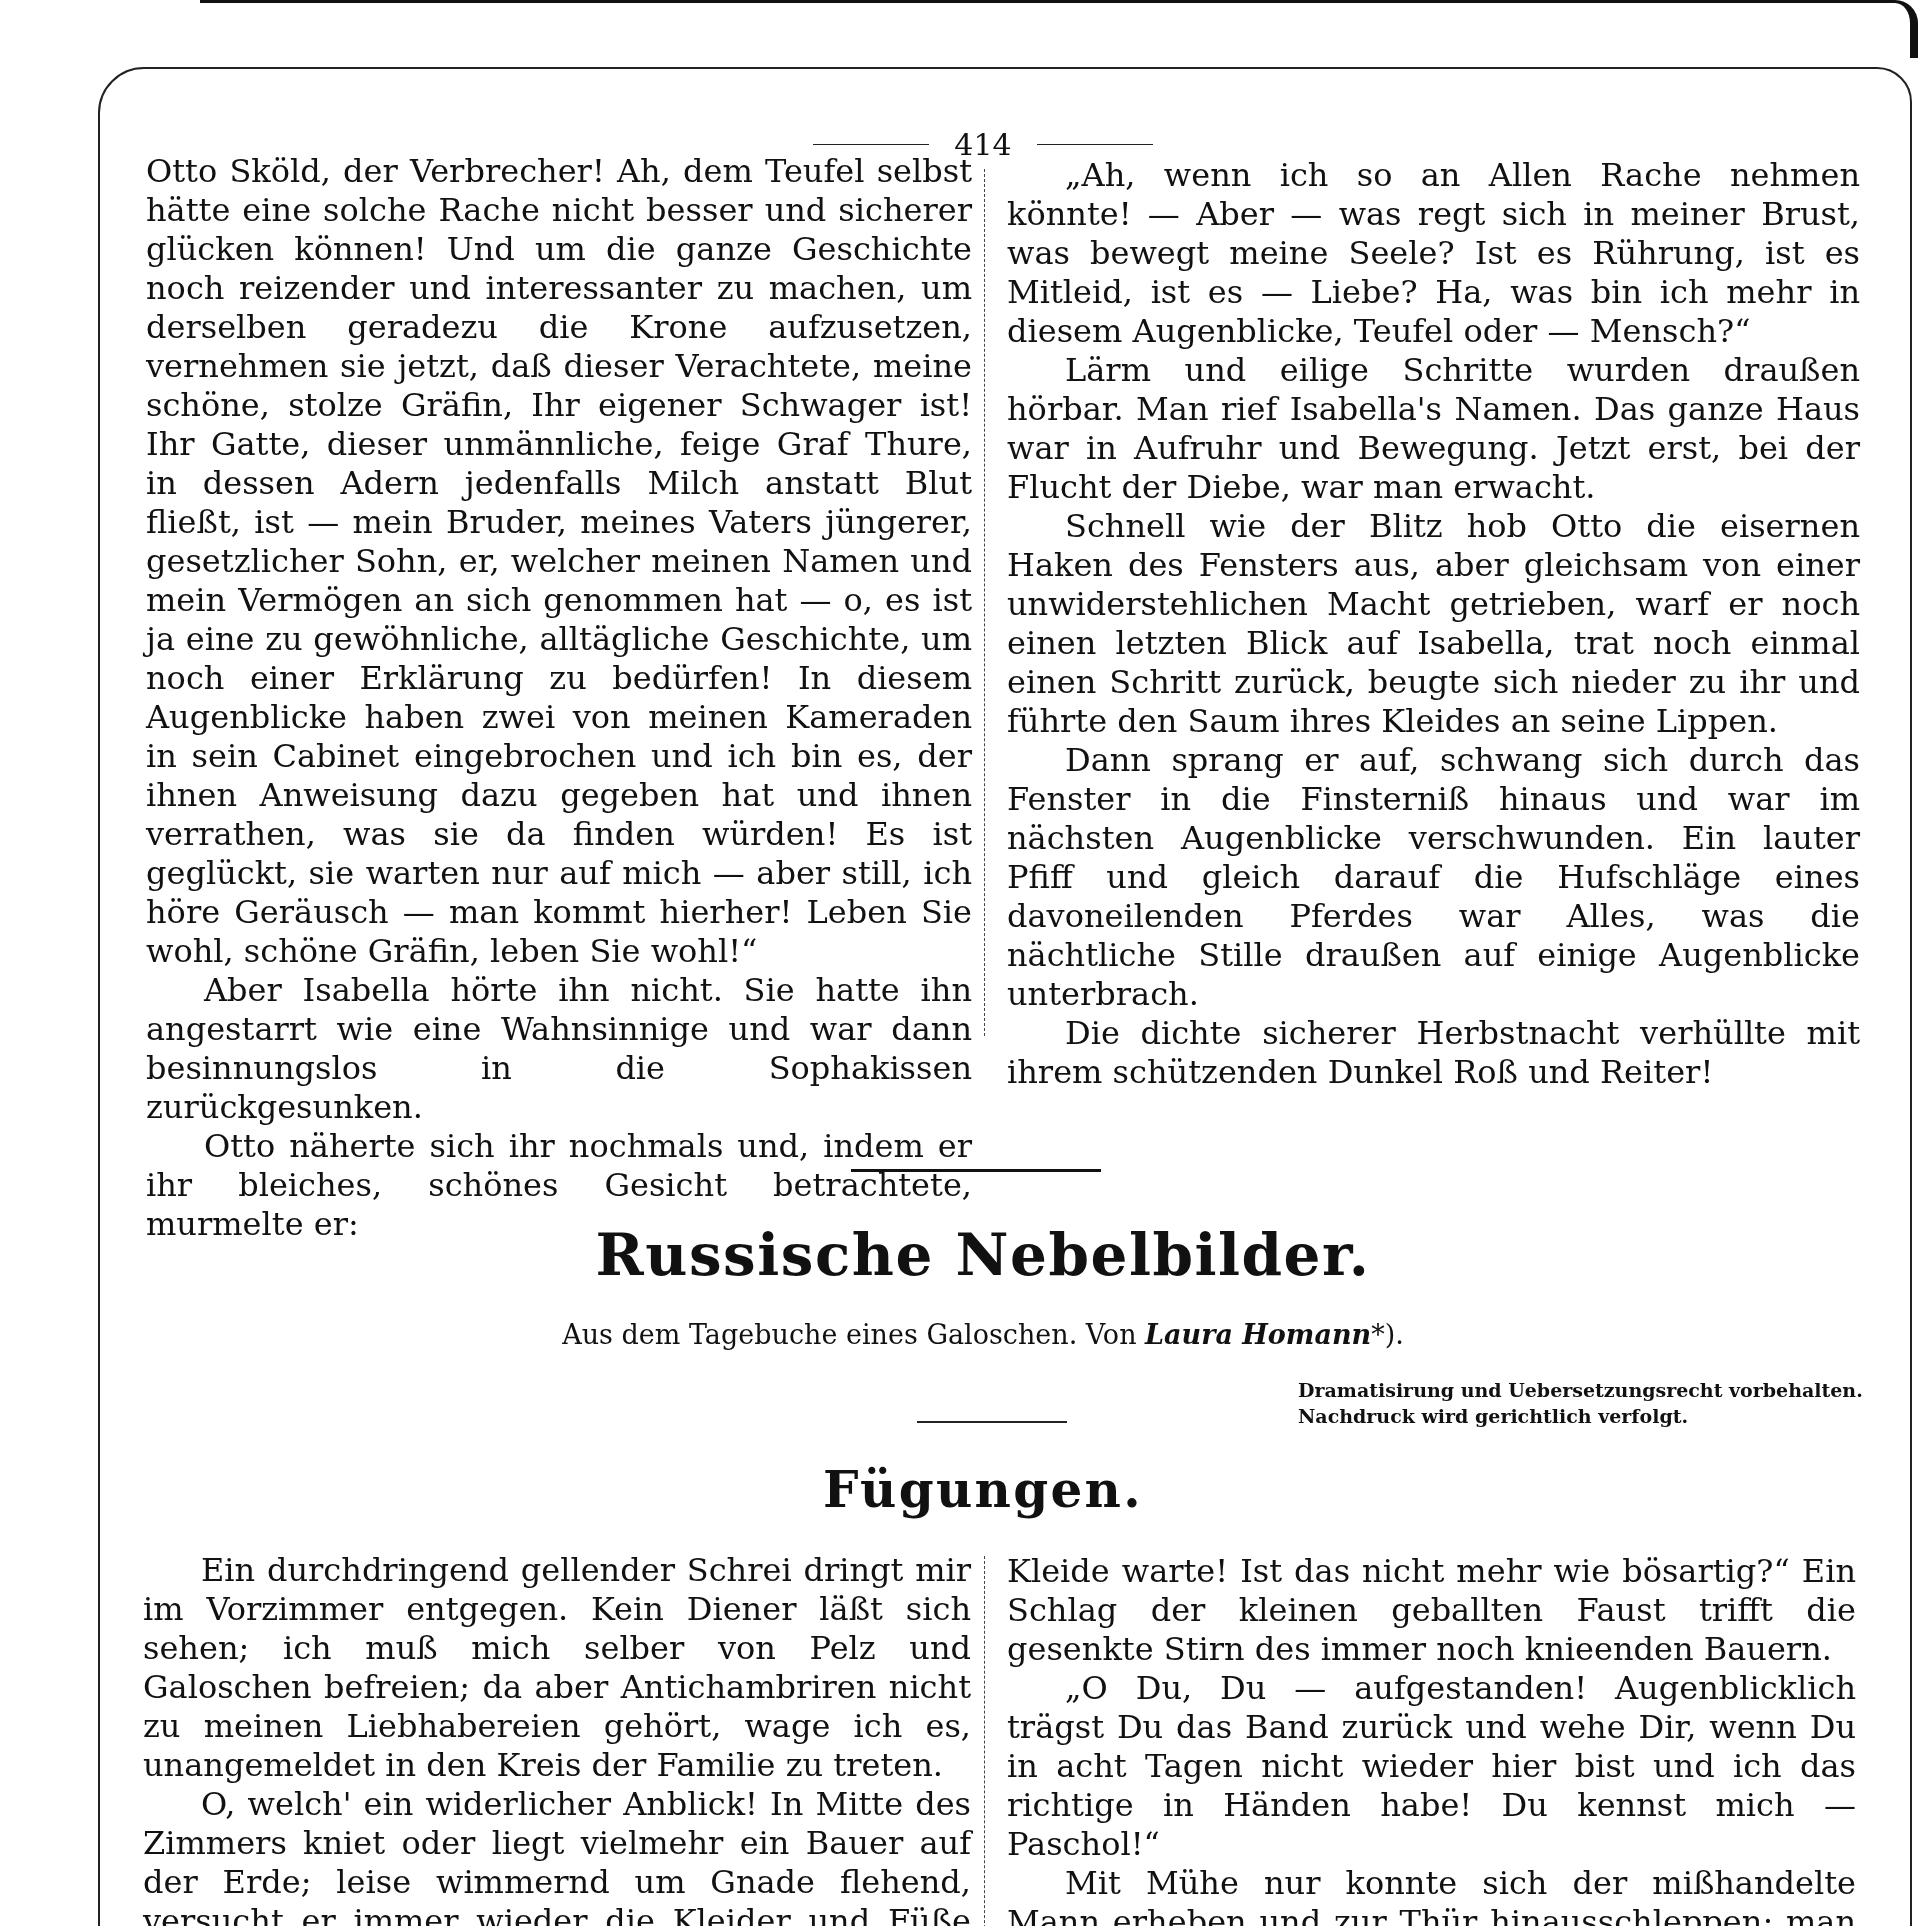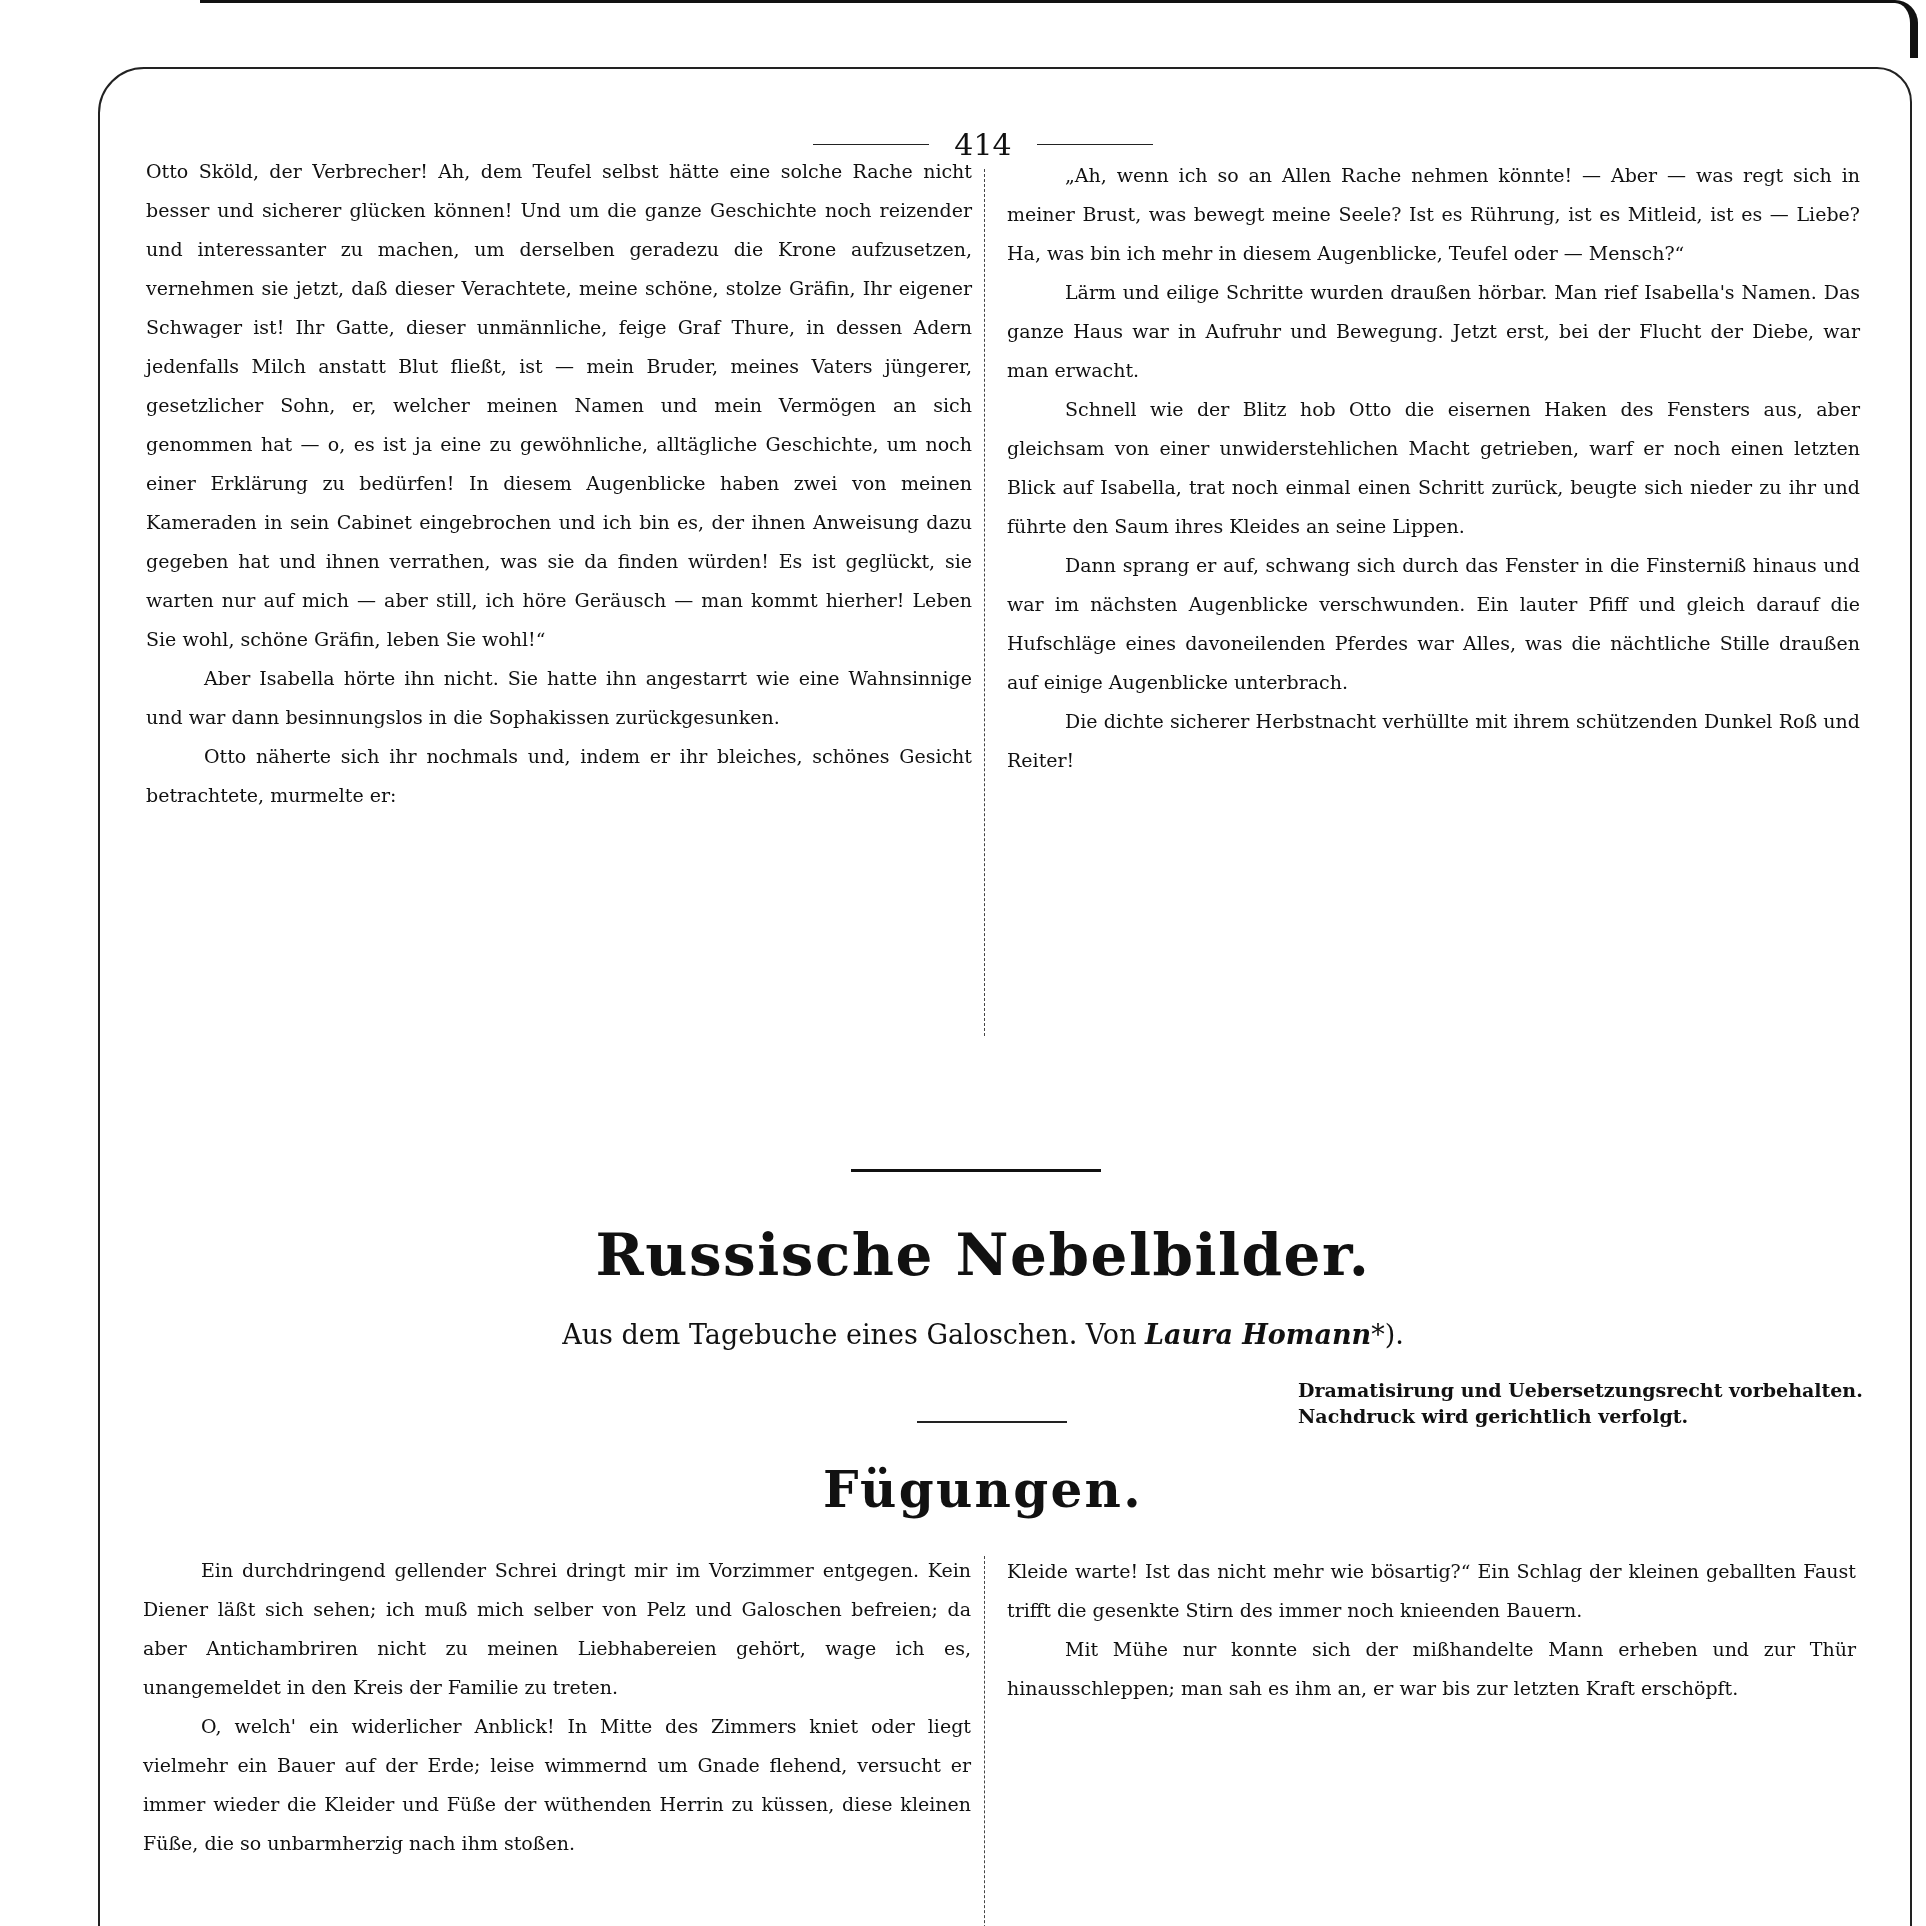--- a/index.html
+++ b/index.html
@@ -5,21 +5,21 @@
   html, body { margin: 0; padding: 0; background: #ffffff; }
   body { width: 1966px; height: 2704px; position: relative; overflow: hidden;
          font-family: "DejaVu Serif", "Liberation Serif", serif; color: #111; }
   .frame { position: absolute; left: 98px; top: 67px; width: 1814px; height: 2581px;
            border: 2.3px solid #222; border-radius: 46px 35px 42px 54px; box-sizing: border-box; }
   .frame-top-shadow { position: absolute; left: 200px; top: 0; width: 1718px; height: 58px;
            border-top: 3.1px solid #111; border-right: 8.5px solid #111; border-radius: 0 23px 0 0; box-sizing: border-box; }
   .pagehead { position: absolute; top: 127px; left: 0; width: 1966px; text-align: center; }
   .pagehead .rule { display: inline-block; vertical-align: middle; width: 116px; border-top: 1.9px solid #222; margin: 0 23px; }
   .pagehead .num { display: inline-block; vertical-align: middle; font-size: 30px; font-weight: normal; }
-  .col { position: absolute; font-size: 19px; line-height: 39px; text-align: justify; hyphens: manual; }
+  .col { position: absolute; font-size: 32px; line-height: 39px; text-align: justify; hyphens: manual; }
   .col p { margin: 0; text-indent: 0; }
   .col p.ind { text-indent: 58px; }
   .col p.cont { text-indent: 0; }
   .col-top-left { left: 146px; top: 152px; width: 826px; }
   .col-top-right { left: 1007px; top: 156px; width: 853px; }
   .divider-top { position: absolute; left: 984px; top: 169px; height: 867px; border-left: 1.5px dashed #444; }
   .divider-bot { position: absolute; left: 984px; top: 1556px; height: 836px; border-left: 1.5px dashed #444; }
   .sep1 { position: absolute; left: 851px; top: 1169px; width: 250px; border-top: 3.5px solid #111; }
   .title { position: absolute; top: 1221px; left: 0; width: 1966px; text-align: center;
            font-size: 58px; font-weight: bold; letter-spacing: 1.5px; font-family: "DejaVu Serif", serif; }
@@ -79,16 +79,17 @@
 <div class="col col-bot-left">
   <p class="ind">Ein durchdringend gellender Schrei dringt mir im Vorzimmer entgegen. Kein Diener läßt sich sehen; ich muß mich selber von Pelz und Galoschen befreien; da aber Antichambriren nicht zu meinen Liebhabereien gehört, wage ich es, unangemeldet in den Kreis der Familie zu treten.</p>
   <p class="ind">O, welch' ein widerlicher Anblick! In Mitte des Zimmers kniet oder liegt vielmehr ein Bauer auf der Erde; leise wimmernd um Gnade flehend, versucht er immer wieder die Kleider und Füße der wüthenden Herrin zu küssen, diese kleinen Füße, die so unbarmherzig nach ihm stoßen.</p>
 
 </div>
 
 <div class="divider-bot"></div>
 
 <div class="col col-bot-right">
   <p class="cont">Kleide warte! Ist das nicht mehr wie bösartig?“ Ein Schlag der kleinen geballten Faust trifft die gesenkte Stirn des immer noch knieenden Bauern.</p>
+  <p class="ind">„O Du, Du — aufgestanden! Augenblicklich trägst Du das Band zurück und wehe Dir, wenn Du in acht Tagen nicht wieder hier bist und ich das richtige in Händen habe! Du kennst mich — Paschol!“</p>
   <p class="ind">Mit Mühe nur konnte sich der mißhandelte Mann erheben und zur Thür hinausschleppen; man sah es ihm an, er war bis zur letzten Kraft erschöpft.</p>
 
 </div>
 
 
 </body></html>

